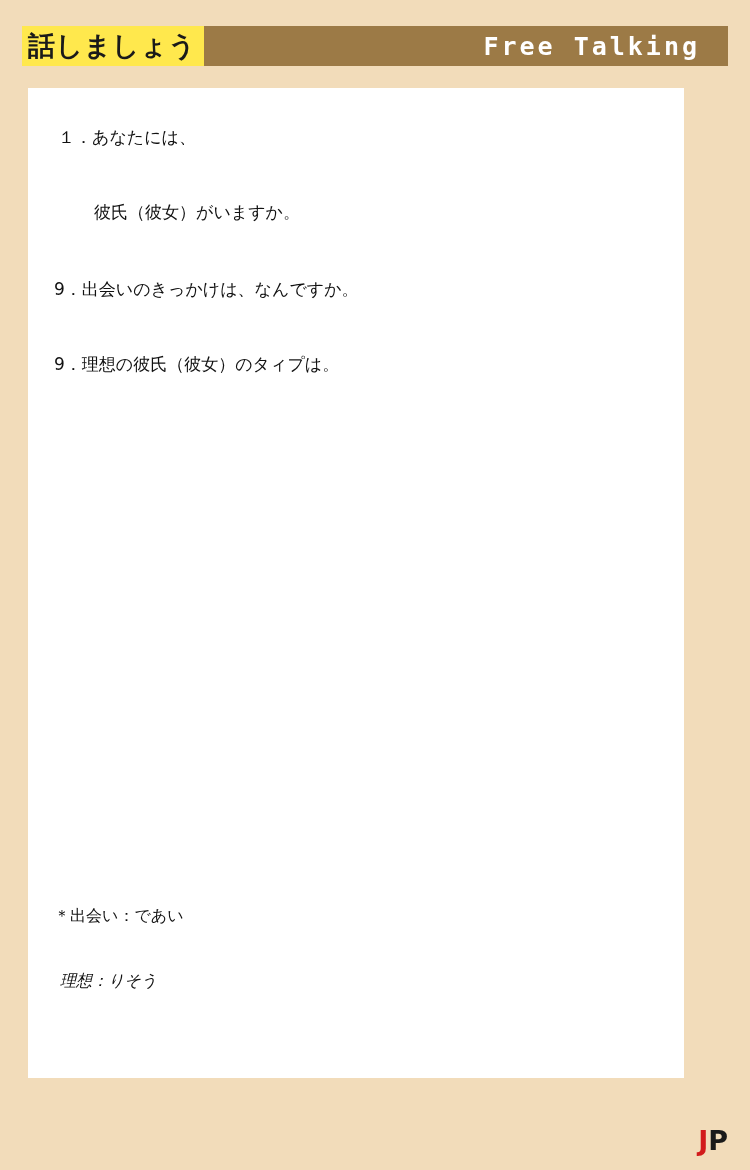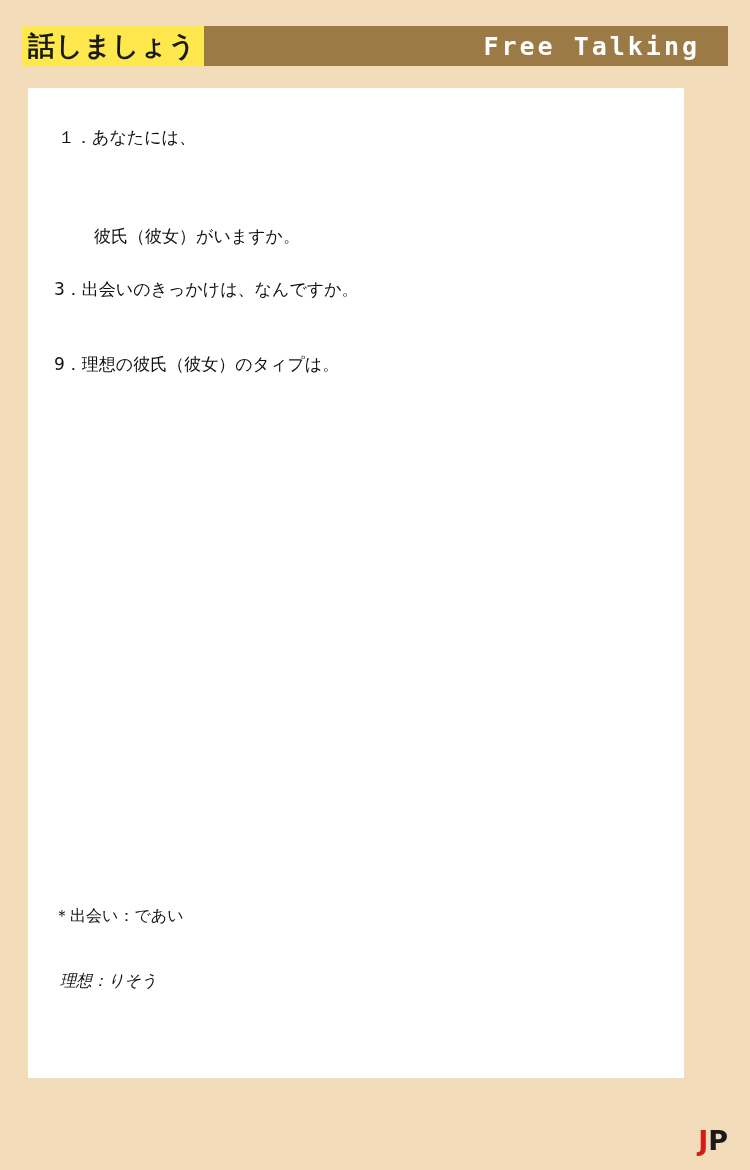--- a/index.html
+++ b/index.html
@@ -71,21 +71,21 @@
   }
   .q-line {
     font-family: "DejaVu Sans", sans-serif;
     color: #111111;
     font-size: 17px;
     white-space: pre;
     position: absolute;
   }
 
   .q1a  { left: 30px; top: 38px; }
-  .q1b  { left: 66px; top: 113px; margin-top: 24px; }
+  .q1b  { left: 66px; top: 113px; }
   .q2   { left: 26px; top: 190px; }
   .q3   { left: 26px; top: 265px; }
 
   .notes {
     position: absolute;
     left: 26px;
     top: 818px;
     font-family: "DejaVu Sans", sans-serif;
     color: #111111;
     font-size: 16px;
@@ -117,21 +117,21 @@
   <div class="header-bar">
     <div class="header-title-en">Free Talking</div>
   </div>
 </div>
 
 <div class="sheet">
 
   <div class="questions">
     <div class="q-line q1a">１．あなたには、</div>
     <div class="q-line q1b">彼氏（彼女）がいますか。</div>
-    <div class="q-line q2">3．出会いのきっかけは、なんですか。</div>
+    <div class="q-line q2">9．出会いのきっかけは、なんですか。</div>
     <div class="q-line q3">9．理想の彼氏（彼女）のタィプは。</div>
   </div>
 
   <div class="notes">
     <div class="note-line">＊出会い：であい</div>
     <div class="note-line">理想：りそう</div>
   </div>
 
 </div>
 

